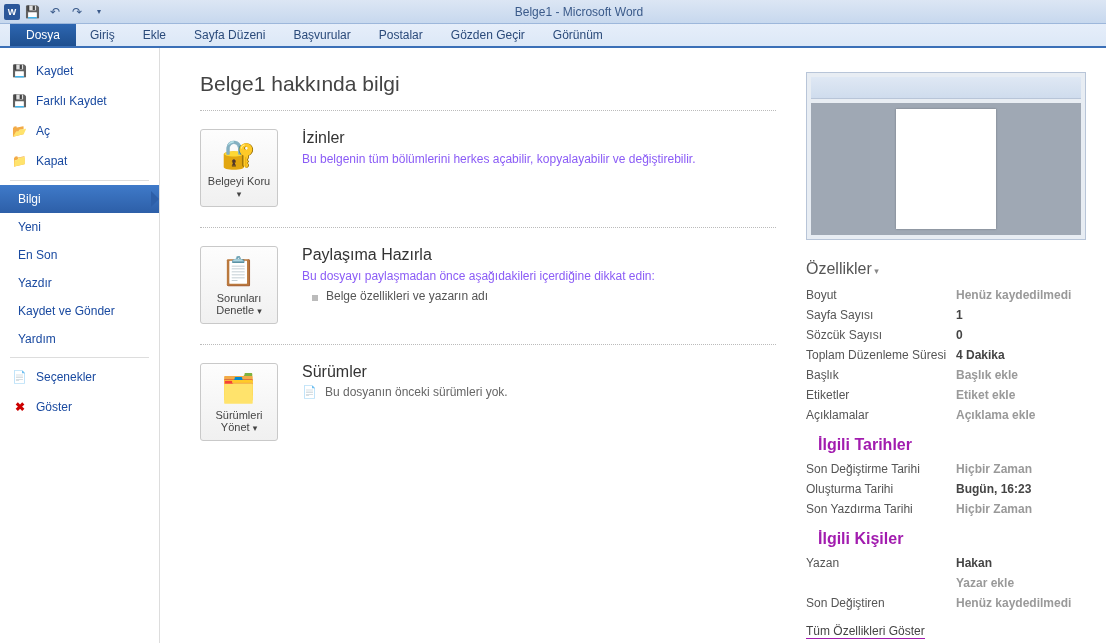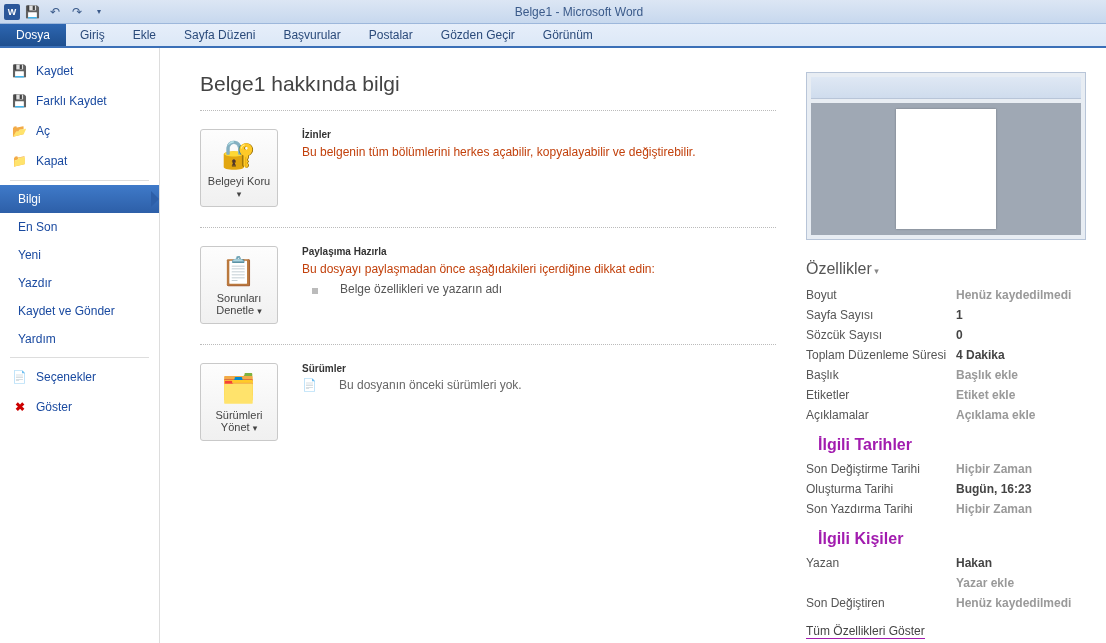--- a/index.html
+++ b/index.html
@@ -6,21 +6,21 @@
   body { font-family: "Segoe UI", Tahoma, sans-serif; font-size: 12px; color: #333; background: #fff; width: 1106px; height: 643px; overflow: hidden; }
   
   
   .title-bar { height: 24px; background: linear-gradient(#dce6f4, #c7d8ee); display: flex; align-items: center; border-bottom: 1px solid #9db7db; }
   .qat { display: flex; align-items: center; gap: 4px; padding: 0 4px; }
   .word-icon { width: 16px; height: 16px; background: #2b579a; color: #fff; font-size: 9px; font-weight: bold; display: flex; align-items: center; justify-content: center; border-radius: 2px; }
   .qat-btn { width: 18px; height: 18px; display: flex; align-items: center; justify-content: center; color: #3a5a8a; cursor: pointer; }
   .title-text { flex: 1; text-align: center; color: #3a5a8a; font-size: 12px; padding-right: 60px; }
   
   
-  .ribbon-tabs { height: 24px; background: linear-gradient(#e6eefa, #dce8f7); display: flex; align-items: stretch; border-bottom: 2px solid #3a6fb7; }
+  .ribbon-tabs { height: 24px; background: linear-gradient(#e6eefa, #dce8f7); display: flex; align-items: stretch; border-bottom: 2px solid #3a6fb7; padding-left: 10px; }
   .ribbon-tab { padding: 0 14px; display: flex; align-items: center; color: #2a4a7a; cursor: pointer; font-size: 12px; }
   .ribbon-tab.file { background: linear-gradient(#2d66b1, #1e4f8f); color: #fff; padding: 0 16px; }
   
   
   .backstage { display: flex; height: calc(643px - 48px); }
   
   
   .nav { width: 160px; background: #fff; border-right: 1px solid #ddd; padding-top: 8px; }
   .nav-item { padding: 7px 12px; display: flex; align-items: center; gap: 8px; cursor: pointer; color: #1a4aa0; font-size: 12px; position: relative; }
   .nav-item.selected { background: linear-gradient(#3f7ac9, #2d5fa8); color: #fff; }
@@ -34,23 +34,23 @@
   
   
   .main { flex: 1; padding: 24px 20px 10px 40px; display: flex; gap: 30px; overflow: hidden; }
   .content { flex: 1; }
   .heading { font-size: 21px; color: #444; font-weight: normal; margin-bottom: 14px; }
   .divider { height: 1px; border-top: 1px dotted #bbb; margin-bottom: 18px; }
   
   .section { display: flex; gap: 24px; margin-bottom: 20px; }
   .big-btn { width: 78px; height: 78px; border: 1px solid #c9c9c9; background: linear-gradient(#fdfdfd,#f0f0f0); border-radius: 3px; display: flex; flex-direction: column; align-items: center; justify-content: center; gap: 4px; cursor: pointer; font-size: 11px; color: #444; text-align: center; padding: 4px; }
   .big-btn .bi-icon { font-size: 28px; }
-  .sec-text h3 { font-size: 10px; font-weight: bold; color: #333; margin-bottom: 4px; }
-  .sec-text p { font-size: 12px; color: #c2410c; line-height: 1.4; }
-  .bullet-row { display: flex; align-items: center; gap: 22px; margin-top: 4px; padding-left: 10px; font-size: 12px; color: #555; }
+  .sec-text h3 { font-size: 16px; font-weight: normal; color: #333; margin-bottom: 4px; }
+  .sec-text p { font-size: 12px; color: #8b5cf6; line-height: 1.4; }
+  .bullet-row { display: flex; align-items: center; gap: 8px; margin-top: 4px; padding-left: 10px; font-size: 12px; color: #555; }
   .bullet-square { width: 6px; height: 6px; background: #bbb; margin-top: 4px; }
   .sub-text { color: #666; }
   
   
   .right-panel { width: 280px; }
   .doc-thumb { width: 280px; height: 168px; border: 1px solid #b8c5d8; background: #e8edf3; display: flex; flex-direction: column; padding: 4px; margin-bottom: 20px; }
   .thumb-ribbon { height: 22px; background: linear-gradient(#dfe8f4,#cfdced); border-bottom: 1px solid #b8c5d8; margin-bottom: 4px; }
   .thumb-page-area { flex: 1; background: #9fa8b4; display: flex; justify-content: center; padding: 6px 0; }
   .thumb-page { width: 100px; background: #fff; box-shadow: 0 0 2px rgba(0,0,0,0.3); }
   
@@ -104,24 +104,24 @@
       </div>
     <div class="nav-item">
         <span class="nav-icon">📁</span>
         <span>Kapat</span>
       </div>
     <div class="nav-sep"></div>
     <div class="nav-item noicon selected">
         <span>Bilgi</span>
       </div>
     <div class="nav-item noicon">
+        <span>Yeni</span>
+      </div>
+    <div class="nav-item noicon">
         <span>En Son</span>
-      </div>
-    <div class="nav-item noicon">
-        <span>Yeni</span>
       </div>
     <div class="nav-item noicon">
         <span>Yazdır</span>
       </div>
     <div class="nav-item noicon">
         <span>Kaydet ve Gönder</span>
       </div>
     <div class="nav-item noicon">
         <span>Yardım</span>
       </div>

